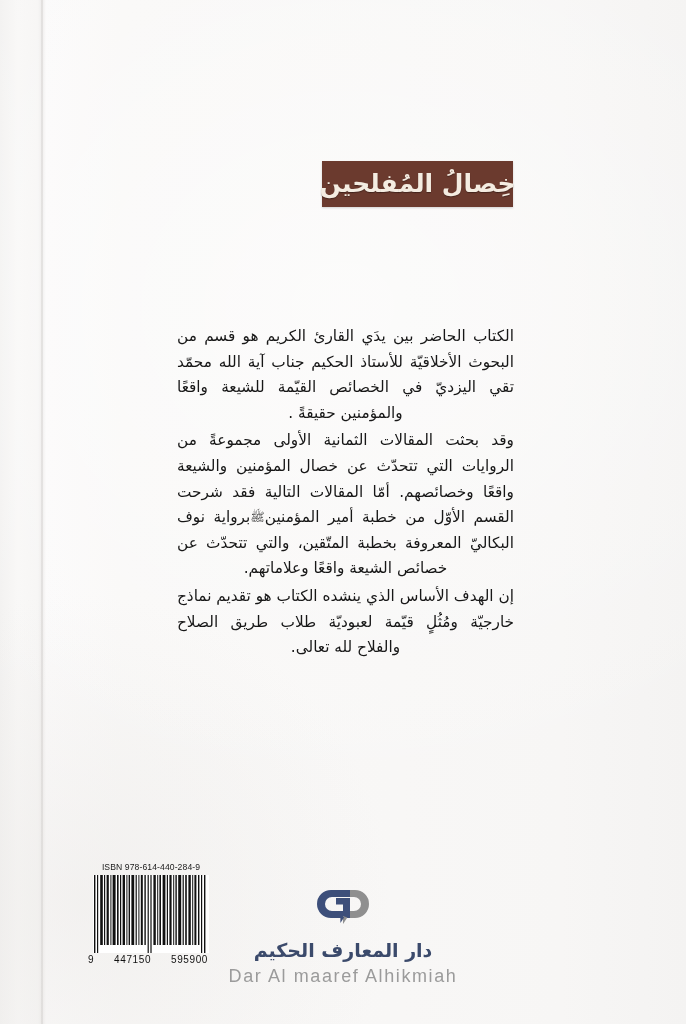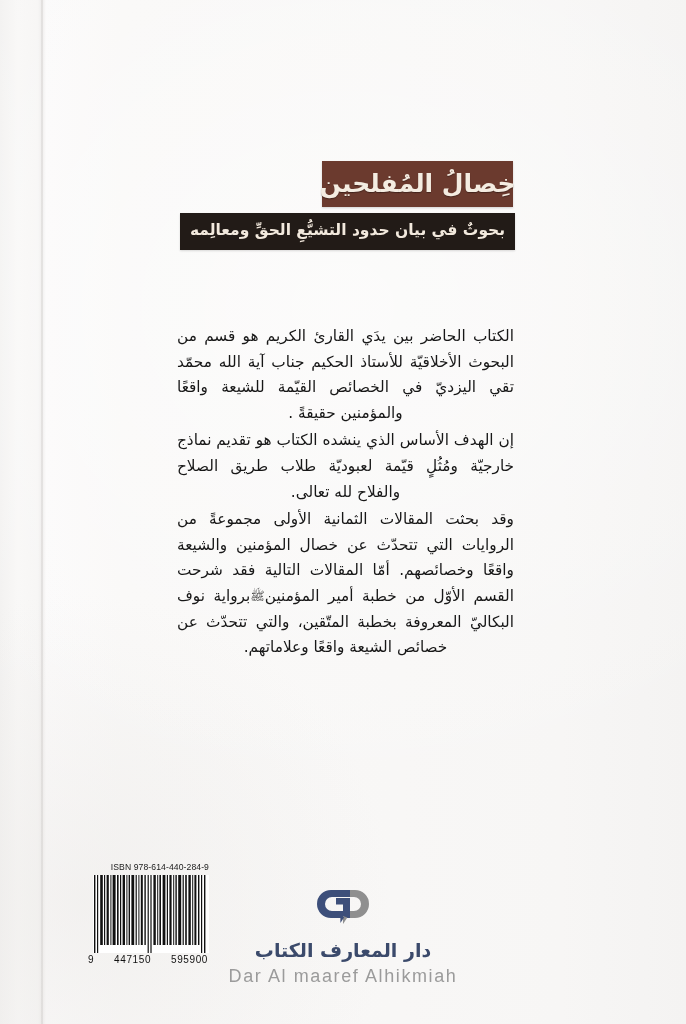--- a/index.html
+++ b/index.html
@@ -125,21 +125,21 @@
     position: absolute;
     left: 93px;
     top: 862px;
     width: 116px;
   }
   .isbn-line {
     font-family: "Liberation Sans", sans-serif;
     font-size: 8.6px;
     color: #1a1a1a;
     letter-spacing: 0.1px;
-    text-align: right;
+    text-align: center;
     margin-bottom: 3px;
     white-space: nowrap;
   }
   .barcode-bars {
     height: 78px;
     width: 116px;
     display: block;
   }
   .barcode-digits {
     display: flex;
@@ -192,28 +192,25 @@
 
 <div class="page">
 
   <div class="paper-texture"></div>
   <div class="spine-edge"></div>
 
   <div class="title-box">
     <span class="title-text">خِصالُ المُفلحين</span>
   </div>
 
-  <div class="subtitle-box">
-    <span class="subtitle-text">بحوثٌ في بيان حدود التشيُّعِ الحقِّ ومعالِمه</span>
-  </div>
 
   <div class="body-copy">
     <p class="para-flow">الكتاب الحاضر بين يدَي القارئ الكريم هو قسم من البحوث الأخلاقيّة للأستاذ الحكيم جناب آية الله محمّد تقي اليزديّ في الخصائص القيّمة للشيعة واقعًا والمؤمنين حقيقةً .</p>
+    <p class="para-flow"><span>وقد بحثت المقالات الثمانية الأولى مجموعةً من الروايات التي تتحدّث عن خصال المؤمنين والشيعة واقعًا وخصائصهم. أمّا المقالات التالية فقد شرحت القسم الأوّل من خطبة أمير المؤمنين</span><span class="honorific">ﷺ</span><span>برواية نوف البكاليّ المعروفة بخطبة المتّقين، والتي تتحدّث عن خصائص الشيعة واقعًا وعلاماتهم.</span></p>
     <p class="para-flow">إن الهدف الأساس الذي ينشده الكتاب هو تقديم نماذج خارجيّة ومُثُلٍ قيّمة لعبوديّة طلاب طريق الصلاح والفلاح لله تعالى.</p>
-    <p class="para-flow"><span>وقد بحثت المقالات الثمانية الأولى مجموعةً من الروايات التي تتحدّث عن خصال المؤمنين والشيعة واقعًا وخصائصهم. أمّا المقالات التالية فقد شرحت القسم الأوّل من خطبة أمير المؤمنين</span><span class="honorific">ﷺ</span><span>برواية نوف البكاليّ المعروفة بخطبة المتّقين، والتي تتحدّث عن خصائص الشيعة واقعًا وعلاماتهم.</span></p>
   </div>
 
   <div class="barcode-block">
     <div class="isbn-line">ISBN 978-614-440-284-9</div>
     <svg class="barcode-bars" viewBox="0 0 116 78" preserveAspectRatio="none">
       <rect x="0" y="0" width="116" height="78" fill="#ffffff"></rect>
       <g fill="#111111">
         <rect x="1" y="0" width="1.4" height="78"></rect>
         <rect x="4" y="0" width="1.2" height="78"></rect>
         <rect x="7.2" y="0" width="2.6" height="70"></rect>
@@ -260,17 +257,17 @@
   </div>
 
   <div class="publisher">
     <svg class="publisher-mark" viewBox="0 0 52 42">
       <path d="M31 0 H38 A14 14 0 0 1 38 28 H31 V21 H37 A7 7 0 0 0 37 7 H31 Z" fill="#8f8f8f"></path>
       <path d="M26 0 H33 V7 H27 A7 7 0 0 0 27 21 H33 V28 H26 A14 14 0 0 1 26 0 Z" fill="#8f8f8f" opacity="0"></path>
       <path d="M14 0 H33 V7 H15 A7 7 0 0 0 15 21 H26 V14.5 H19 V8 H33 V28 H14 A14 14 0 0 1 14 0 Z" fill="#3d4f7a"></path>
       <path d="M26 26 L26 34 L30.4 27.6 Z" fill="#8f8f8f"></path>
       <path d="M23.4 26 L23.4 33 L27.2 27.2 Z" fill="#3d4f7a"></path>
     </svg>
-    <div class="publisher-ar">دار المعارف الكتاب</div>
+    <div class="publisher-ar">دار المعارف الحكيم</div>
     <div class="publisher-en">Dar Al maaref Alhikmiah</div>
   </div>
 
 </div>
 
 </body></html>

